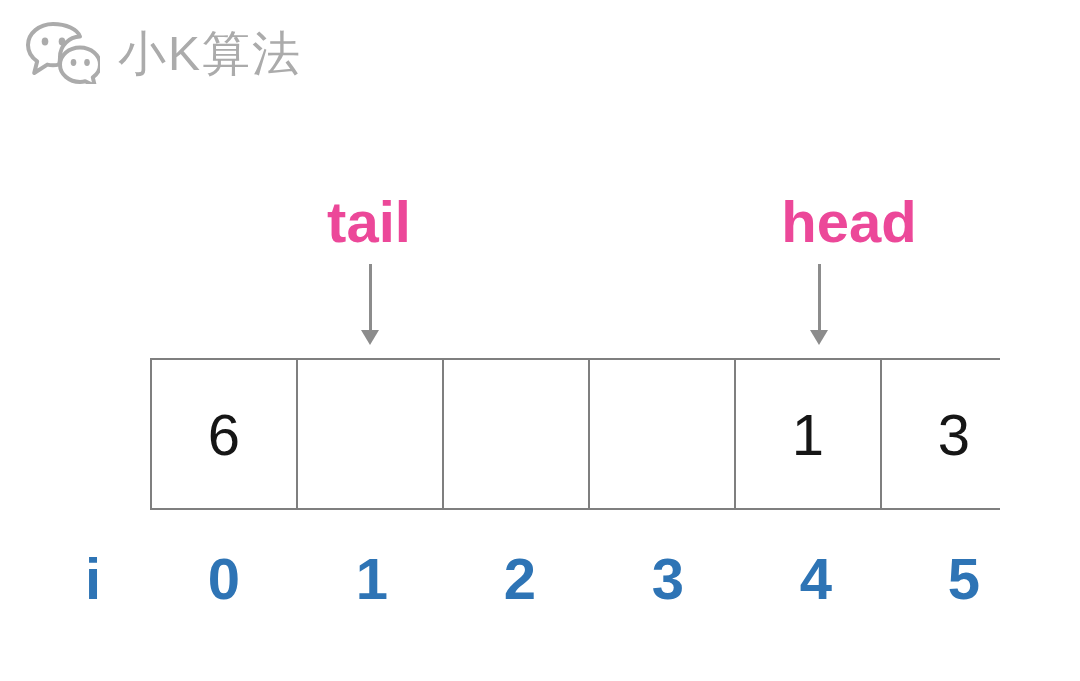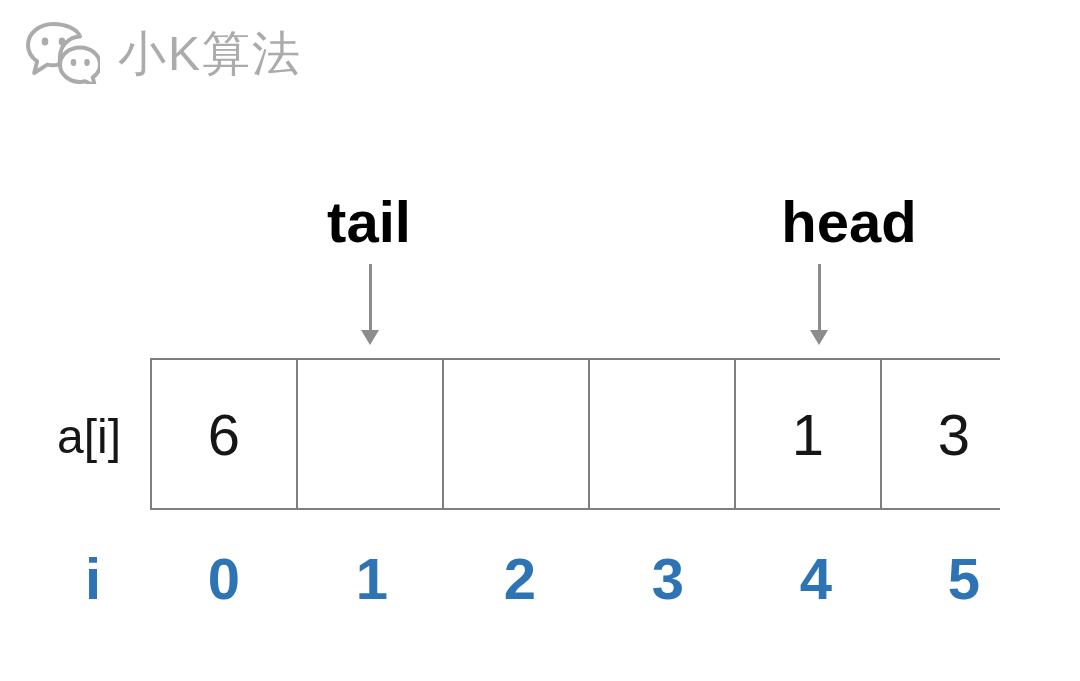--- a/index.html
+++ b/index.html
@@ -31,21 +31,21 @@
   }
 
   
   .pointer {
     position: absolute;
     top: 190px;
     transform: translateX(-50%);
     font-size: 58px;
     font-weight: 600;
     line-height: 1.1;
-    color: #000000;
+    color: #ec4899;
     white-space: nowrap;
   }
   .pointer-tail { left: 369px; }
   .pointer-head { left: 821px; margin-left: 28px; }
 
   
   .arrow {
     position: absolute;
     top: 264px;
     transform: translateX(-50%);
@@ -140,21 +140,20 @@
 
   <div class="arrow arrow-tail">
     <div class="shaft"></div>
     <div class="tip"></div>
   </div>
   <div class="arrow arrow-head-pos">
     <div class="shaft"></div>
     <div class="tip"></div>
   </div>
 
-  <div class="array-label">a[i]</div>
   <div class="array-row">
     <div class="cell">6</div>
     <div class="cell"></div>
     <div class="cell"></div>
     <div class="cell"></div>
     <div class="cell">1</div>
     <div class="cell">3</div>
   </div>
 
   <span class="idx idx-label">i</span>

